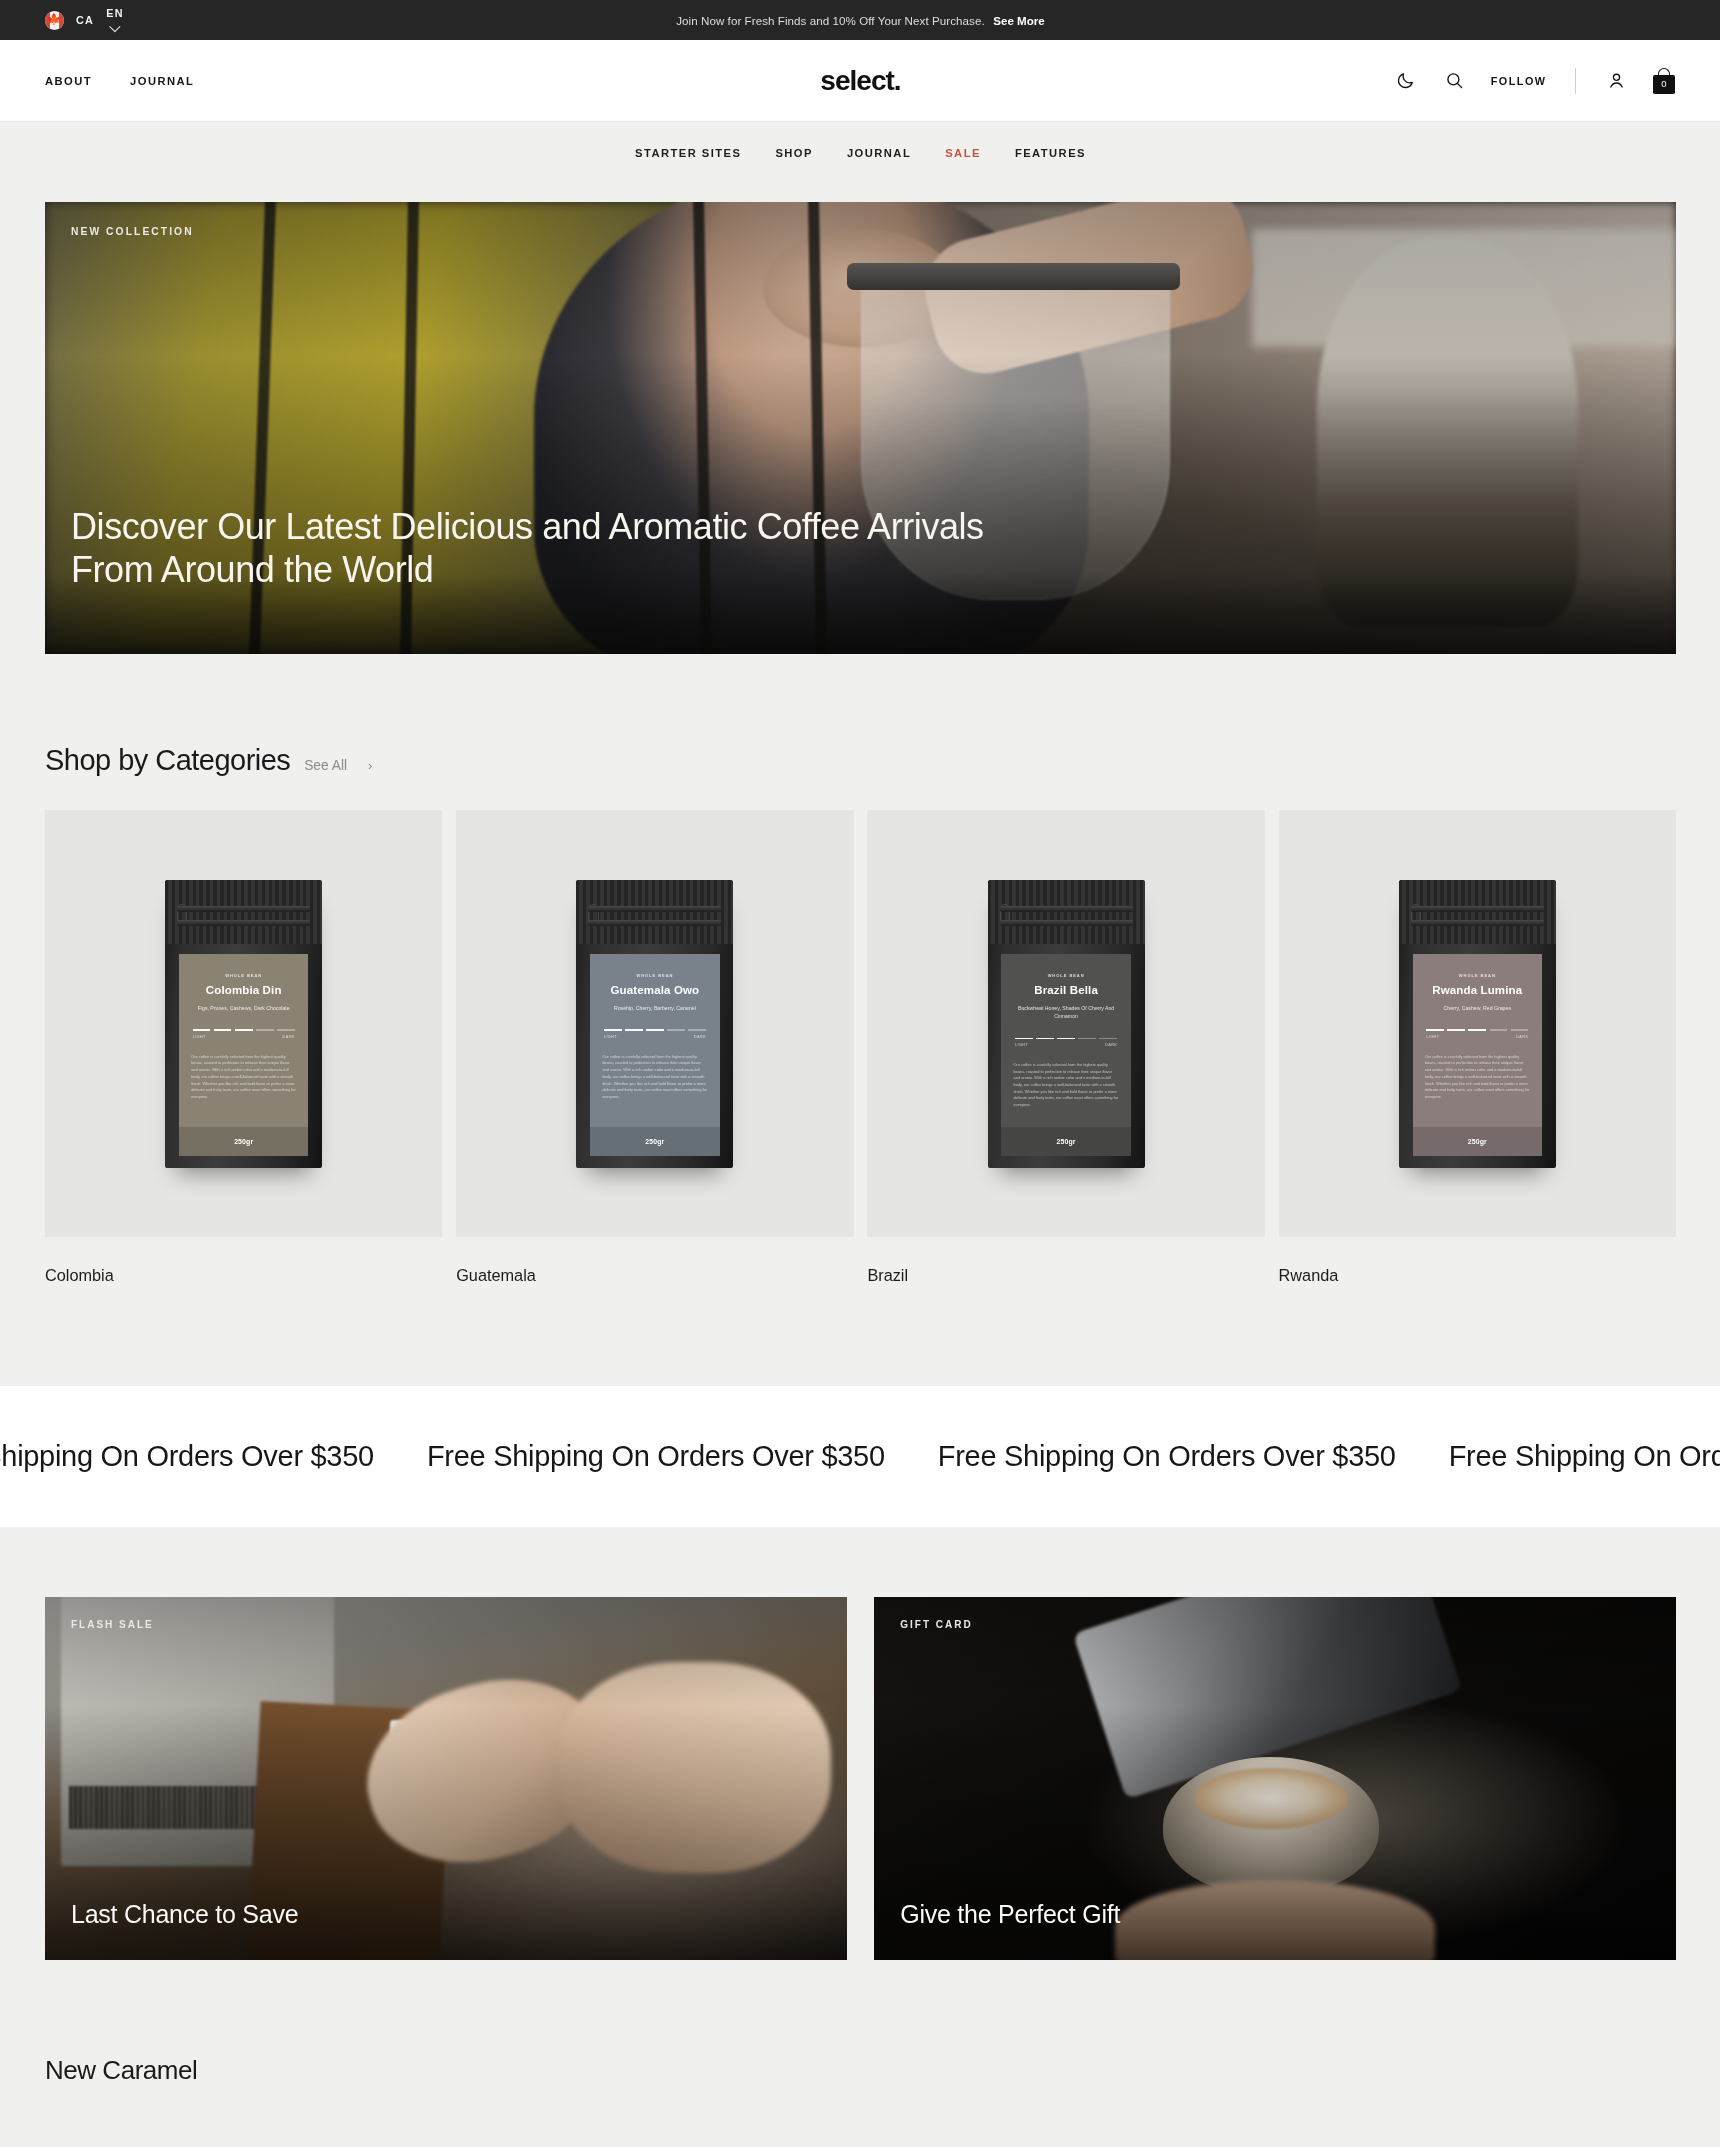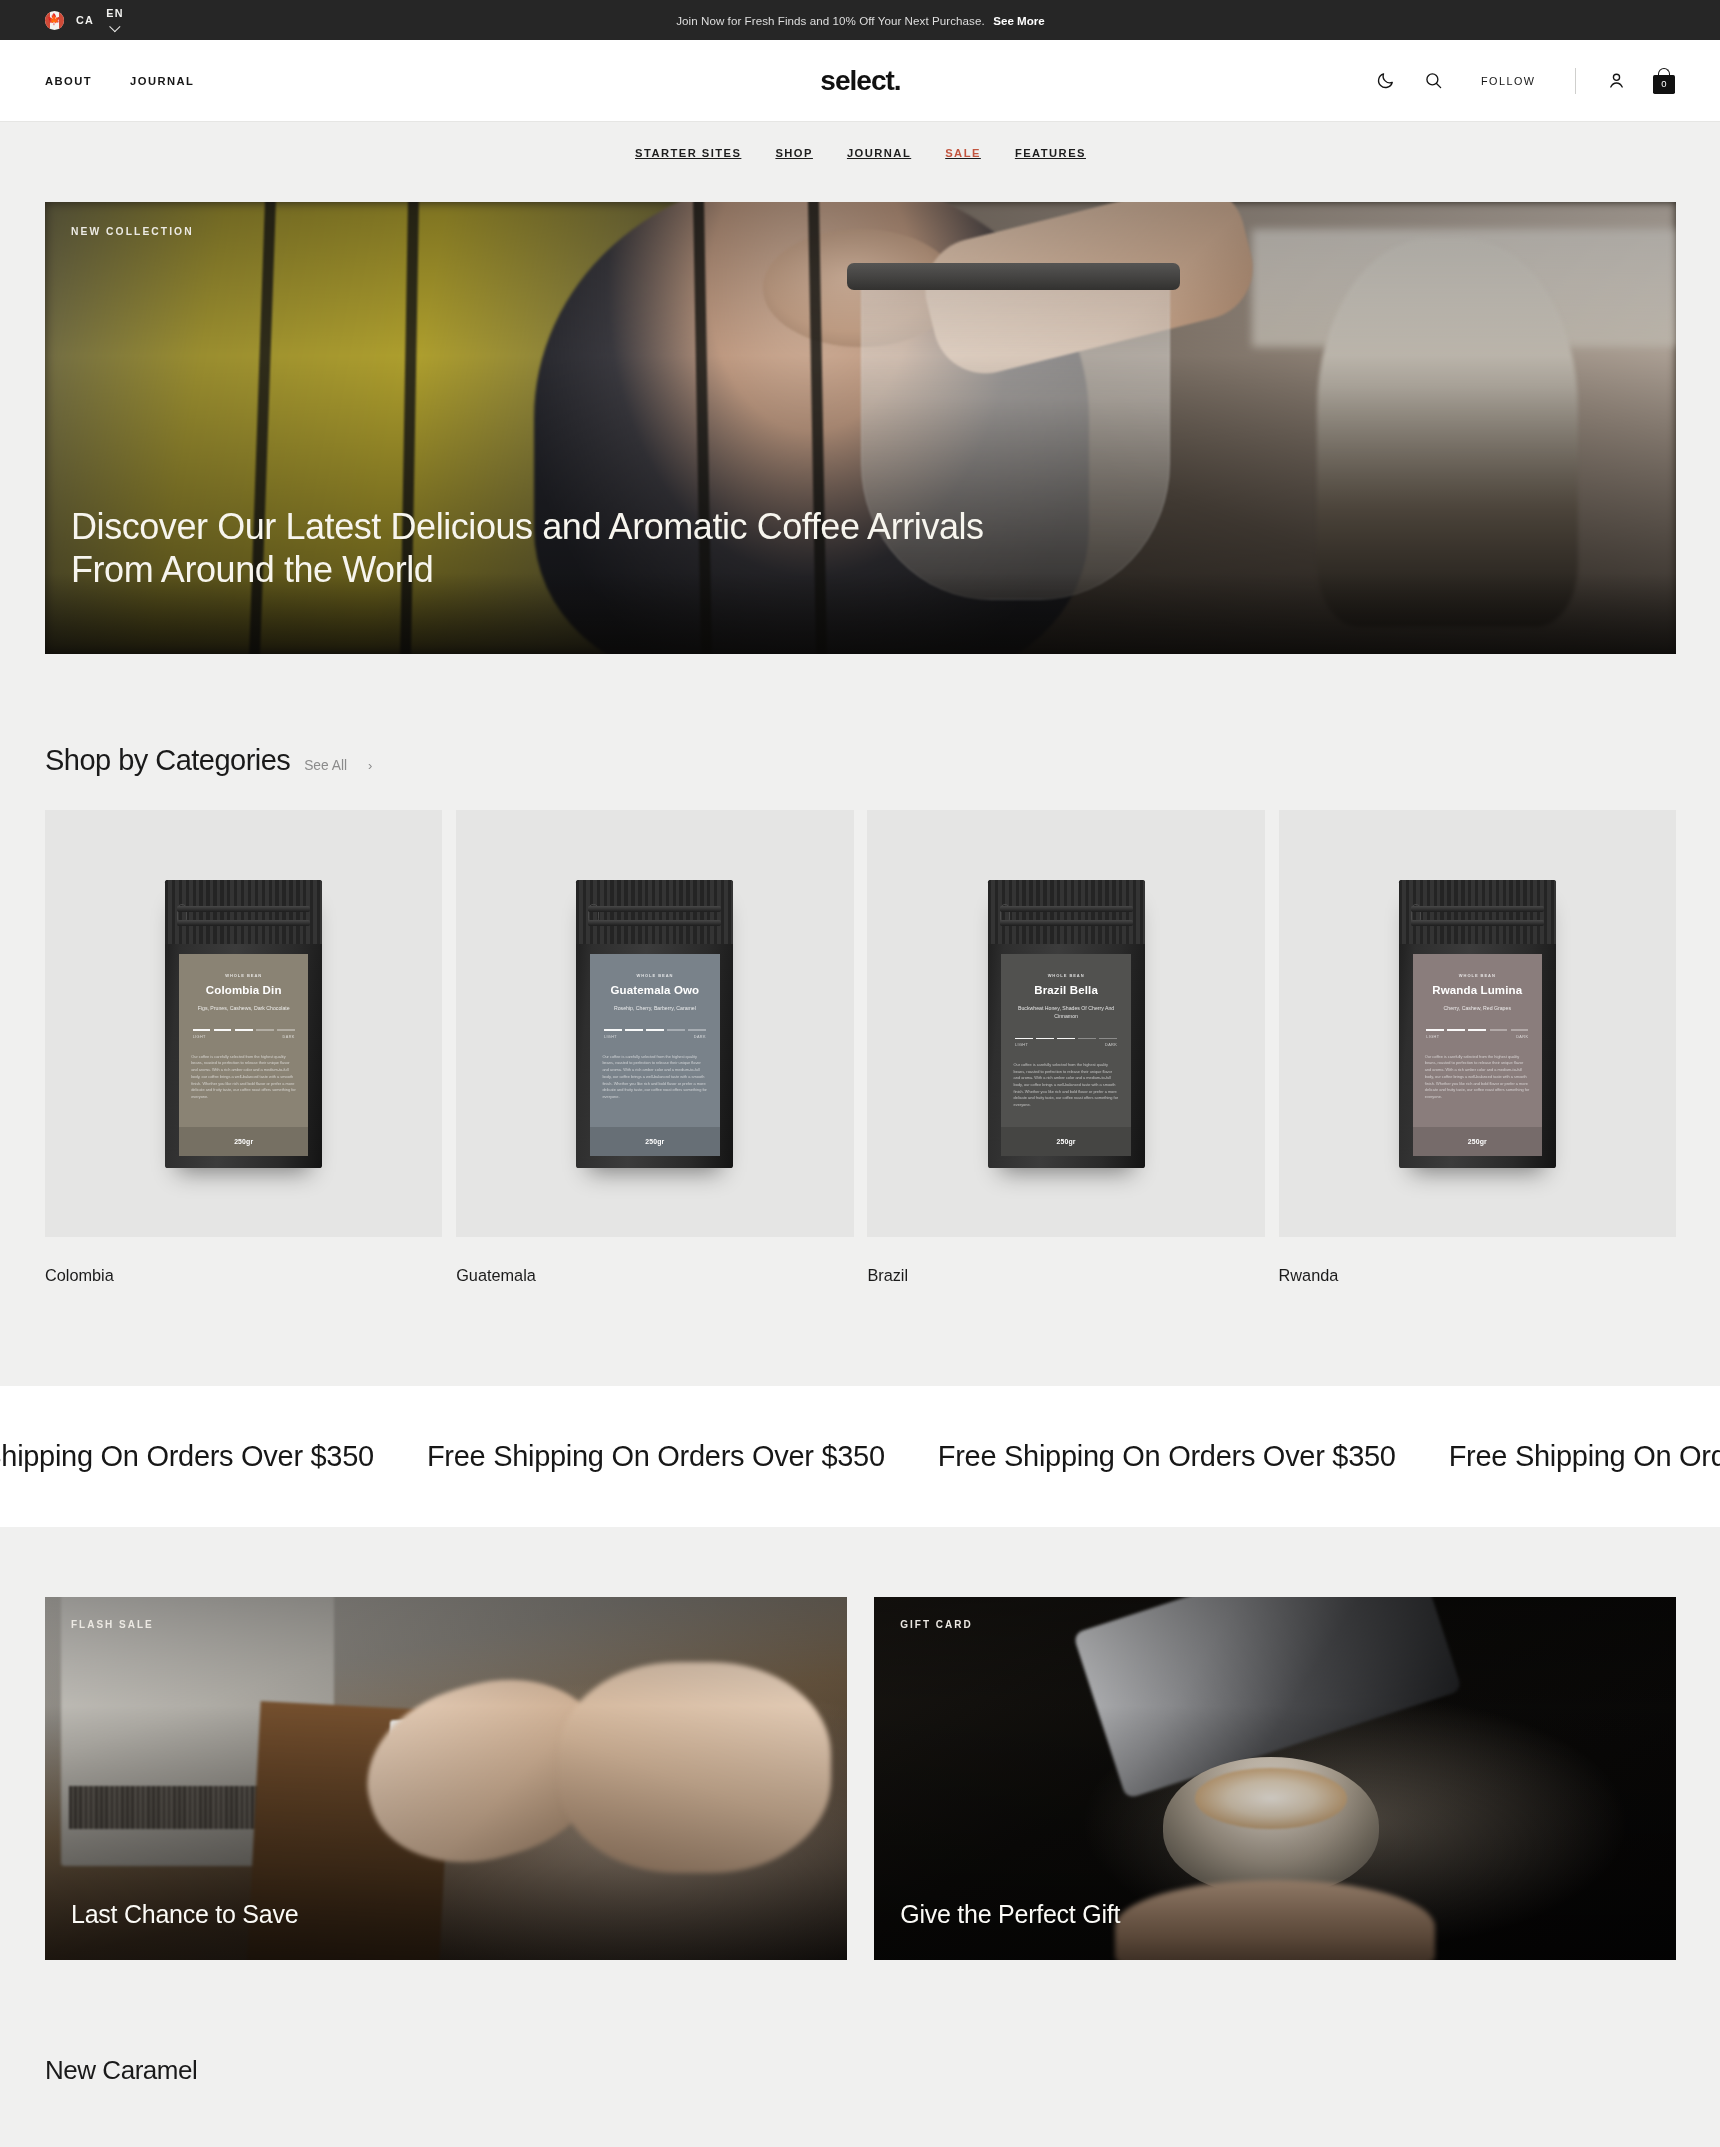--- a/index.html
+++ b/index.html
@@ -67,35 +67,35 @@
     pointer-events:none;
   }
   .logo span{ pointer-events:auto; }
   .hdr-right{
     margin-left:auto; display:flex; align-items:center; gap:22.4px; z-index:2;
   }
   .icon-btn{
     width:26px;height:26px;display:flex;align-items:center;justify-content:center;
     background:none;border:0;padding:0;cursor:pointer;color:#141414;
   }
-  .follow{ font-size:10.8px;font-weight:400;letter-spacing:.14em;color:#141414;
-    text-decoration:none;text-transform:uppercase; margin:0 12px;}
+  .follow{ font-size:10.8px;font-weight:700;letter-spacing:.14em;color:#141414;
+    text-decoration:none;text-transform:uppercase; margin:0 1px;}
   .vdiv{ width:0.9px;height:26px;background:#cfcfcd; margin:0 5.2px;}
   .bag{ position:relative; width:22.4px;height:26px; display:flex;align-items:flex-end;}
   .bag-body{ width:22.4px;height:19px;background:#111;border-radius:1.7px;
     display:flex;align-items:center;justify-content:center;}
   .bag-count{ font-size:9.5px;color:#fff;font-weight:500; line-height:1;}
   .bag-handle{ position:absolute;top:0;left:50%;transform:translateX(-50%);
     width:12px;height:9.5px;border:1.7px solid #111;border-bottom:none;
     border-radius:6px 6px 0 0;}
 
   
   .subnav{
     height:62px; display:flex; align-items:center; justify-content:center;
-    gap:34px; background:#f0f0ef;text-decoration:underline;
+    gap:34px; background:#f0f0ef;
   }
   .subnav a{
     font-size:11.2px;font-weight:700;letter-spacing:.13em;
     color:#1d1d1d;text-decoration:none;text-transform:uppercase;
   }
   .subnav a.sale{ color:#c2553f; }
 
   
   .wrap{ padding:18px 45px; }
   .hero{

